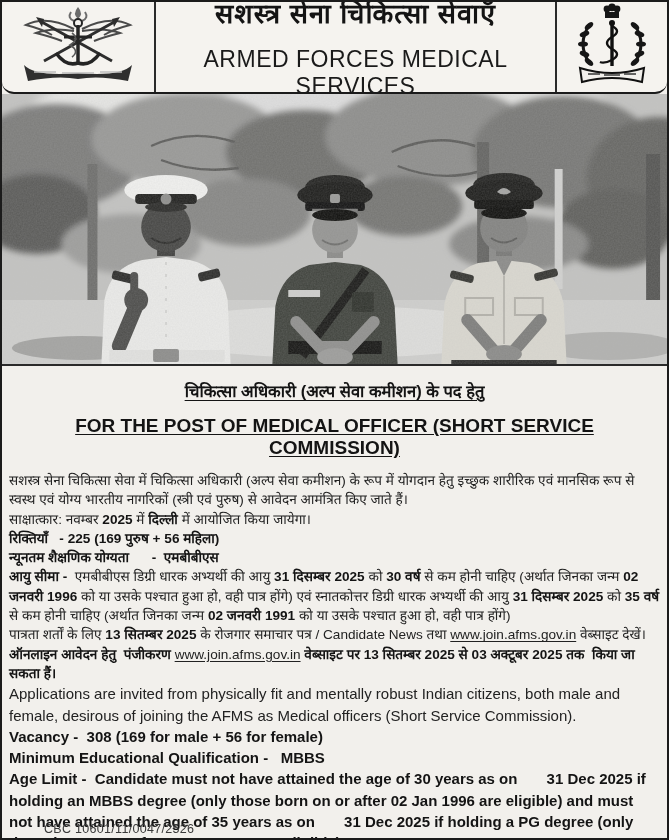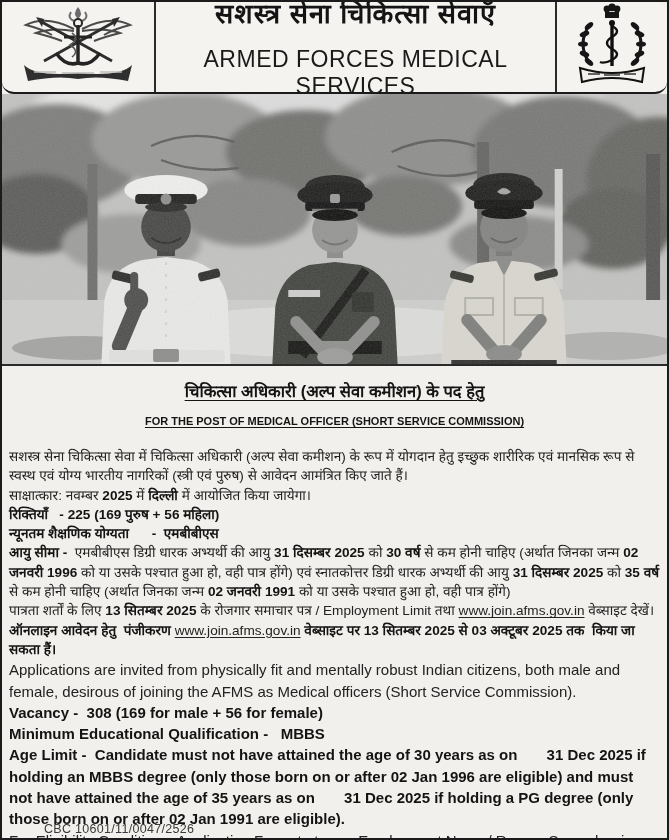--- a/index.html
+++ b/index.html
@@ -32,22 +32,22 @@
   
   .photo{height:270px;border-bottom:2px solid #2a2a2a;background:#bdbdbd;line-height:0;}
   .photo svg{width:100%;height:100%;}
   
   .bodytext{padding:13px 7px 0 7px;}
   .post-title-hi{
     text-align:center;font-weight:bold;font-size:16.5px;color:#141414;
     text-decoration:underline;text-underline-offset:3px;margin-bottom:13px;
   }
   .post-title-en{
-    text-align:center;font-weight:bold;font-size:11px;color:#141414;
-    text-decoration:underline;text-underline-offset:2px;margin-bottom:20px;
+    text-align:center;font-weight:bold;font-size:19px;color:#141414;
+    text-decoration:underline;text-underline-offset:2px;margin-bottom:12px;
   }
   .bodytext p{
     margin:0;font-size:13.6px;line-height:1.42;white-space:pre-wrap;
     color:#222;
   }
   .bodytext p.en{font-size:15px;}
   .bodytext p .b{font-weight:bold;color:#141414;}
   .bodytext p .u{text-decoration:underline;text-underline-offset:2px;}
   .cbc{
     position:absolute;left:9px;bottom:2px;font-size:12.5px;color:#3a3a3a;
@@ -266,21 +266,21 @@
 
   <main class="bodytext">
     <div class="post-title-hi">चिकित्सा अधिकारी (अल्प सेवा कमीशन) के पद हेतु</div>
     <div class="post-title-en">FOR THE POST OF MEDICAL OFFICER (SHORT SERVICE COMMISSION)</div>
 
     <p><span>सशस्त्र सेना चिकित्सा सेवा में चिकित्सा अधिकारी (अल्प सेवा कमीशन) के रूप में योगदान हेतु इच्छुक शारीरिक एवं मानसिक रूप से स्वस्थ एवं योग्य भारतीय नागरिकों (स्त्री एवं पुरुष) से आवेदन आमंत्रित किए जाते हैं।</span></p>
     <p><span>साक्षात्कार: नवम्बर </span><span class="b">2025</span><span> में </span><span class="b">दिल्ली</span><span> में आयोजित किया जायेगा।</span></p>
     <p><span class="b">रिक्तियाँ   - 225 (169 पुरुष + 56 महिला)</span></p>
     <p><span class="b">न्यूनतम शैक्षणिक योग्यता      -  एमबीबीएस</span></p>
     <p><span class="b">आयु सीमा - </span><span> एमबीबीएस डिग्री धारक अभ्यर्थी की आयु </span><span class="b">31 दिसम्बर 2025</span><span> को </span><span class="b">30 वर्ष</span><span> से कम होनी चाहिए (अर्थात जिनका जन्म </span><span class="b">02 जनवरी 1996</span><span> को या उसके पश्चात हुआ हो, वही पात्र होंगे) एवं स्नातकोत्तर डिग्री धारक अभ्यर्थी की आयु </span><span class="b">31 दिसम्बर 2025</span><span> को </span><span class="b">35 वर्ष</span><span> से कम होनी चाहिए (अर्थात जिनका जन्म </span><span class="b">02 जनवरी 1991</span><span> को या उसके पश्चात हुआ हो, वही पात्र होंगे)</span></p>
-    <p><span>पात्रता शर्तों के लिए </span><span class="b">13 सितम्बर 2025</span><span> के रोजगार समाचार पत्र / Employment Limit तथा </span><span class="u">www.join.afms.gov.in</span><span> वेब्साइट देखें।</span></p>
+    <p><span>पात्रता शर्तों के लिए </span><span class="b">13 सितम्बर 2025</span><span> के रोजगार समाचार पत्र / Candidate News तथा </span><span class="u">www.join.afms.gov.in</span><span> वेब्साइट देखें।</span></p>
     <p><span class="b">ऑनलाइन आवेदन हेतु  पंजीकरण </span><span class="u">www.join.afms.gov.in</span><span class="b"> वेब्साइट पर 13 सितम्बर 2025 से 03 अक्टूबर 2025 तक  किया जा सकता हैं।</span></p>
 
     <p class="en"><span>Applications are invited from physically fit and mentally robust Indian citizens, both male and female, desirous of joining the AFMS as Medical officers (Short Service Commission).</span></p>
     <p class="en"><span class="b">Vacancy -  308 (169 for male + 56 for female)</span></p>
     <p class="en"><span class="b">Minimum Educational Qualification -   MBBS</span></p>
     <p class="en"><span class="b">Age Limit -  Candidate must not have attained the age of 30 years as on       31 Dec 2025 if holding an MBBS degree (only those born on or after 02 Jan 1996 are eligible) and must not have attained the age of 35 years as on       31 Dec 2025 if holding a PG degree (only those born on or after 02 Jan 1991 are eligible).</span></p>
     <p class="en"><span>For Eligibility Conditions, Application Format etc see Employment News / Rozgar Samachar issue of </span><span class="b">13 Sep 2025</span><span> and the website </span><span class="u">www.join.afms.gov.in</span><span>.</span></p>
 
   </main>
 

